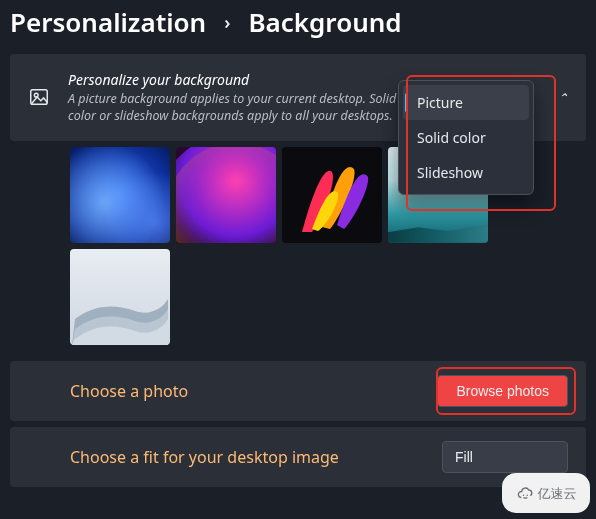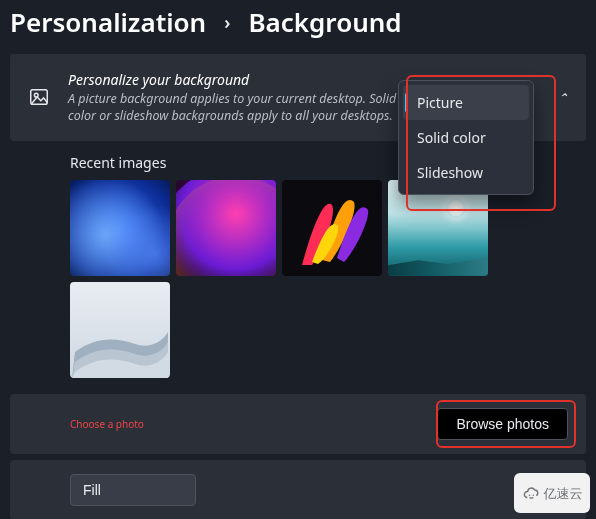--- a/index.html
+++ b/index.html
@@ -148,23 +148,23 @@
   .row {
     background: #2b2f38;
     border-radius: 4px;
     margin: 16px 10px 6px 10px;
     padding: 14px 18px 14px 60px;
     display: flex;
     align-items: center;
     justify-content: space-between;
     position: relative;
   }
-  .row .label { font-size: 10px; color: #ef4444; }
+  .row .label { font-size: 16px; color: #fdba74; }
   .browse-btn {
-    background: #000000;
+    background: #ef4444;
     border: 1px solid #4d525c;
     color: #e9ebef;
     font-size: 14px;
     padding: 7px 18px;
     border-radius: 4px;
     cursor: pointer;
   }
   .browse-highlight {
     position: absolute;
     right: 10px;
@@ -185,24 +185,24 @@
     border-radius: 4px;
     min-width: 126px;
     text-align: left;
     cursor: pointer;
   }
 
   .watermark {
     position: absolute;
     right: 6px;
     bottom: 6px;
-    width: 76px;
+    width: 88px;
     height: 40px;
     background: rgba(255,255,255,.94);
-    border-radius: 6px;
+    border-radius: 14px;
     display: flex;
     align-items: center;
     justify-content: center;
     gap: 4px;
     color: #6d6f74;
     font-size: 13px;
     z-index: 40;
   }
   .watermark svg { width:18px; height:18px; }
 </style>
@@ -231,21 +231,20 @@
 </div>
 
 <div class="dropdown">
   <div class="dropdown-item selected">Picture</div>
   <div class="dropdown-item">Solid color</div>
   <div class="dropdown-item">Slideshow</div>
 </div>
 <div class="dropdown-highlight"></div>
 
 <div class="section">
-  <div class="section-title">Recent images</div>
   <div class="thumbs">
     <div class="thumb img1"></div>
     <div class="thumb img2"></div>
     <div class="thumb img3">
       <svg viewBox="0 0 100 96">
         <path d="M20 85 C 35 30, 45 20, 50 25 C 55 35, 40 70, 30 85 Z" fill="#ff2d55"></path>
         <path d="M40 80 C 55 25, 65 15, 72 22 C 76 32, 58 70, 48 82 Z" fill="#ff9f0a"></path>
         <path d="M55 78 C 70 30, 80 22, 86 30 C 88 40, 72 72, 62 82 Z" fill="#8a2be2"></path>
         <path d="M30 82 C 42 50, 50 40, 56 46 C 58 55, 45 78, 36 84 Z" fill="#ffd60a"></path>
       </svg>
@@ -261,20 +260,21 @@
   </div>
 </div>
 
 <div class="row">
   <div class="label">Choose a photo</div>
   <button class="browse-btn">Browse photos</button>
   <div class="browse-highlight"></div>
 </div>
 
 <div class="row" style="margin-top:6px;">
+  <div class="label">Choose a fit for your desktop image</div>
   <button class="fit-select">Fill</button>
 </div>
 
 <div class="watermark">
   <svg viewBox="0 0 24 24" fill="none" stroke="#6d6f74" stroke-width="1.8">
     <path d="M7 18a4 4 0 1 1 .6-7.97A5 5 0 0 1 17 8a4 4 0 0 1 2 7.5"></path>
     <circle cx="10" cy="15" r="1" fill="#6d6f74" stroke="none"></circle>
     <circle cx="15" cy="15" r="1" fill="#6d6f74" stroke="none"></circle>
     <path d="M10 18c1 1 4 1 5 0"></path>
   </svg>

